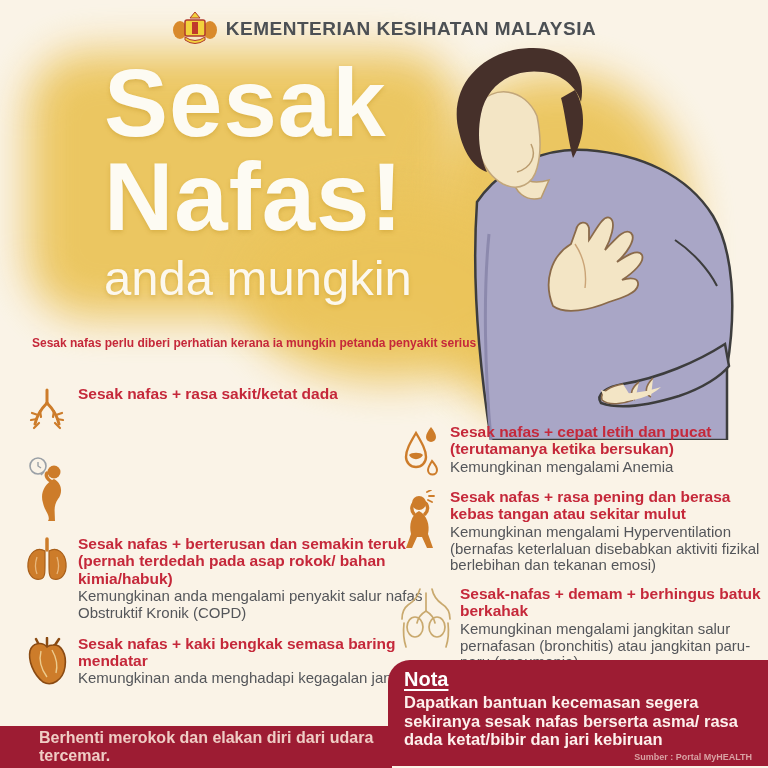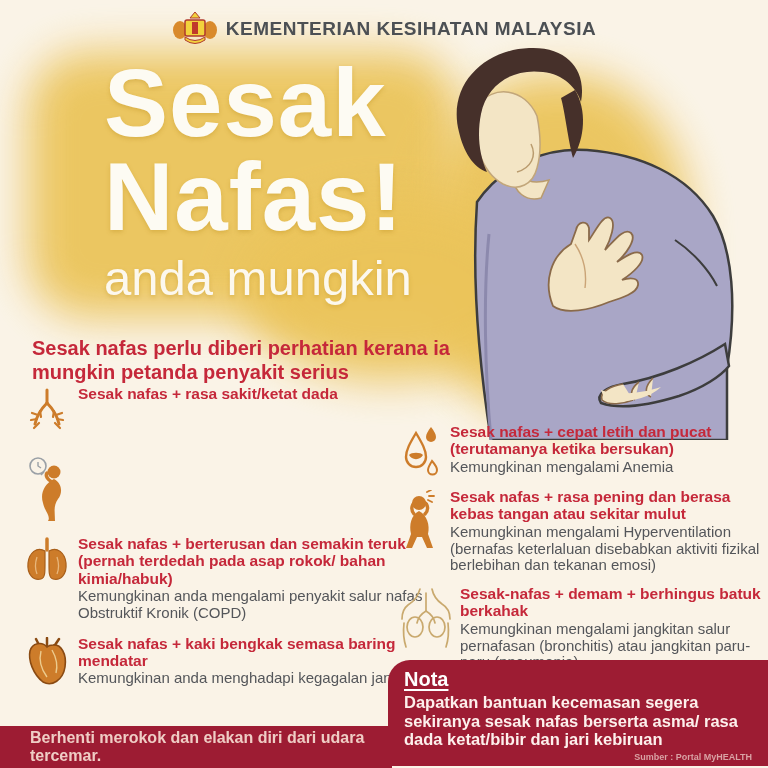--- a/index.html
+++ b/index.html
@@ -19,40 +19,40 @@
 
   
   .title-block { position:absolute; left:56px; top:56px; z-index:4; color:#fdfbf3; text-shadow:0 2px 4px rgba(195,150,40,.45);margin-left:48px; }
   .title-line { font-size:96px; font-weight:700; line-height:.98; letter-spacing:1px; }
   .subtitle { font-size:49px; font-weight:400; margin-top:6px; color:#fcf8ee; }
 
   
   .person { position:absolute; left:425px; top:44px; width:343px; height:396px; z-index:5; }
 
   
-  .intro { position:absolute; left:32px; top:336px; width:452px; font-size:20px; font-weight:700; color:#c5283a; line-height:1.2; z-index:6; }
+  .intro { position:absolute; left:32px; top:336px; width:452px; font-size:12px; font-weight:700; color:#c5283a; line-height:1.2; z-index:6; }
 
   
   .col { position:absolute; display:flex; flex-direction:column; z-index:6; }
   .col-left { left:24px; top:385px; width:410px; gap:13px; }
   .col-right { left:400px; top:423px; width:362px; gap:11px; }
   .item { display:flex; gap:8px; }
   .item .icon-cell { flex:0 0 46px; display:flex; justify-content:center; align-items:flex-start; padding-top:2px; }
   .col-right .item .icon-cell { flex:0 0 42px; }
   .item-title { font-size:15.5px; font-weight:700; color:#c5283a; line-height:1.12; }
   .item-body { font-size:15px; font-weight:400; color:#54565a; line-height:1.12; margin-top:1px; }
 
   
   .nota { position:absolute; left:388px; top:660px; width:380px; height:106px; background:#9d1c33; border-top-left-radius:22px; padding:8px 16px 4px 16px; z-index:7; }
   .nota-title { color:#ffffff; font-size:20px; font-weight:700; text-decoration:underline; text-underline-offset:3px; }
   .nota-body { color:#fdf0ec; font-size:16.5px; font-weight:600; line-height:1.13; margin-top:2px; }
   .nota-source { color:#d9a2a4; font-size:9px; font-weight:700; text-align:right; margin-top:3px; }
 
   
-  .footer-bar { position:absolute; left:0; top:726px; width:392px; height:42px; background:#9d1c33; padding:3px 10px 0 30px; z-index:6; }
+  .footer-bar { position:absolute; left:0; top:726px; width:392px; height:42px; background:#9d1c33; padding:3px 10px 0 39px; z-index:6; }
   .footer-text { color:#efcdc5; font-size:16px; font-weight:700; line-height:1.15; }
 
   svg { display:block; }
 </style>
 </head>
 <body>
 
 <div class="poster">
 
   <div class="blob blob-a"></div>

